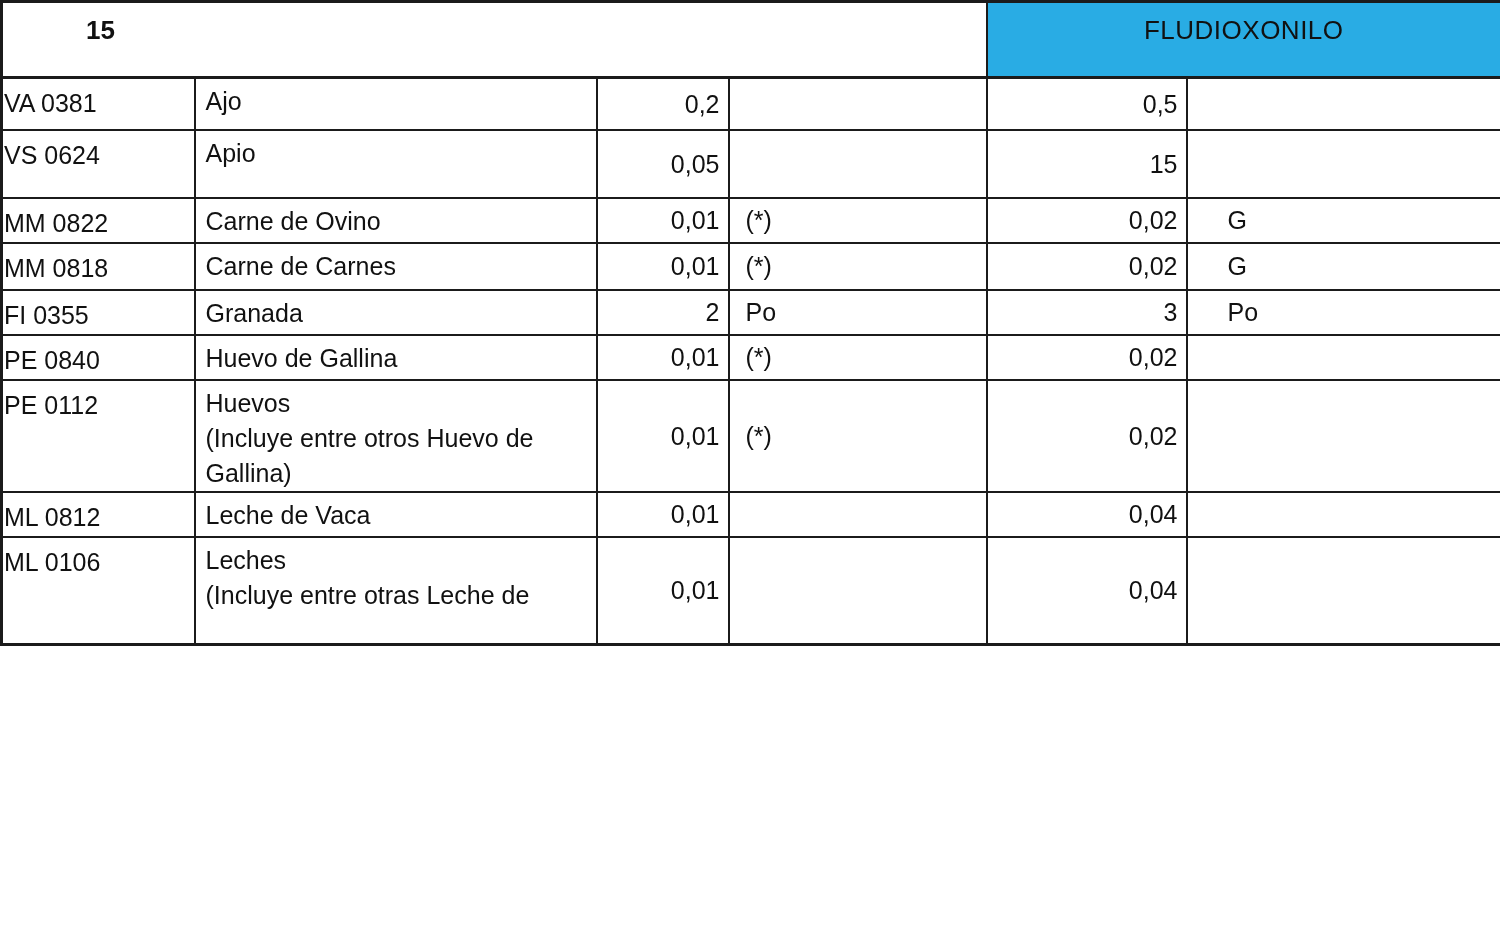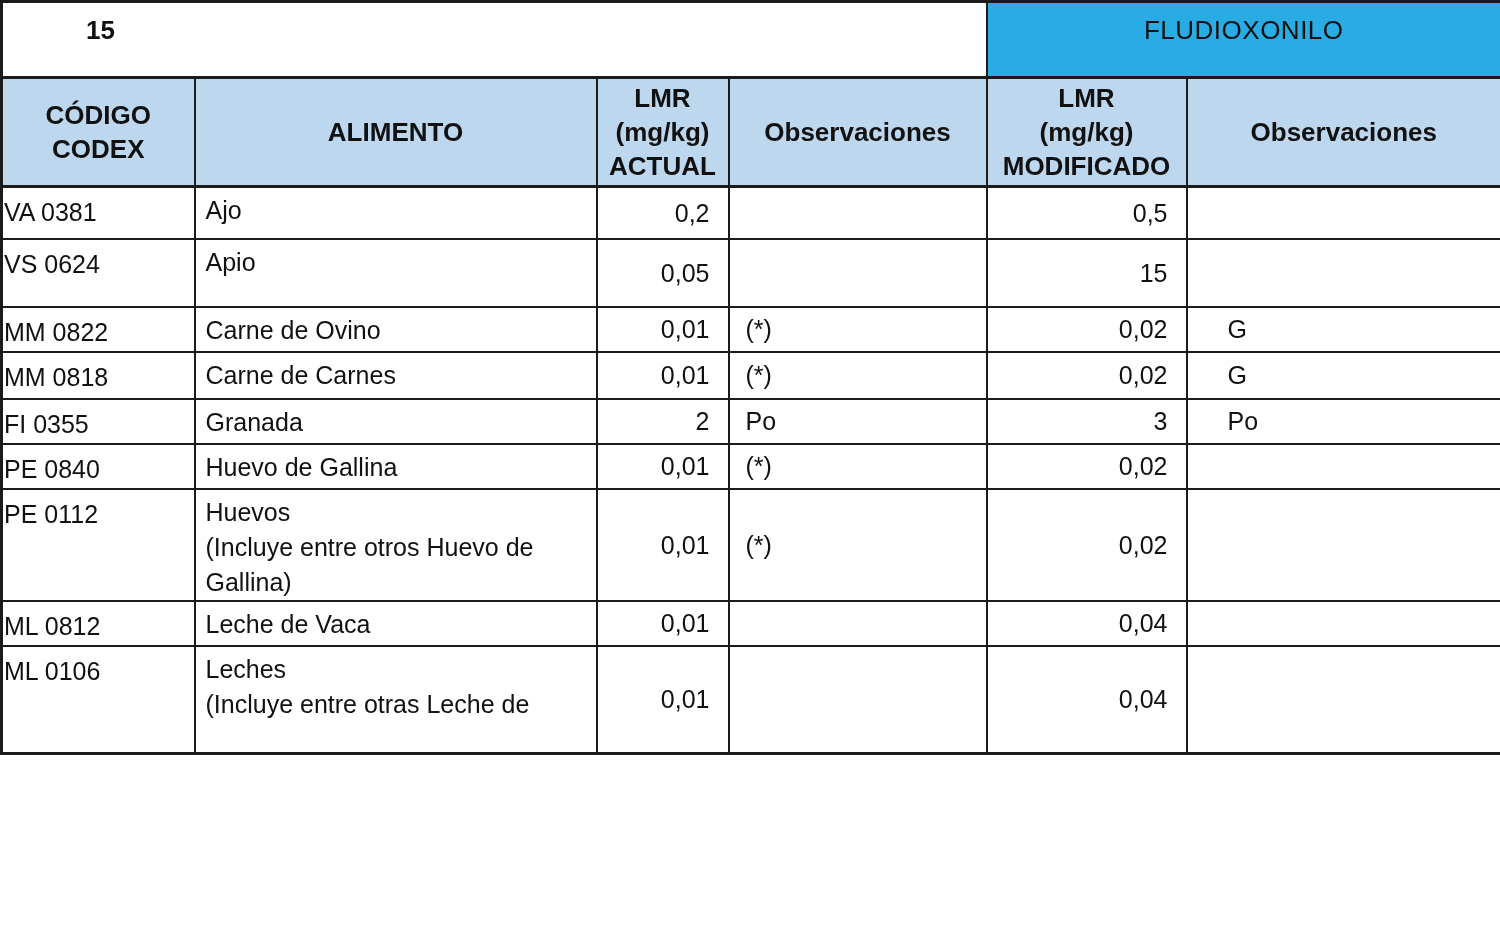--- a/index.html
+++ b/index.html
@@ -75,21 +75,21 @@
     text-align: left;
     vertical-align: top;
     padding: 5px 8px 0 10px;
     line-height: 35px;
     white-space: pre-line;
   }
   td.c-num {
     font-size: 25px;
     text-align: right;
     vertical-align: middle;
-    padding-right: 18px;
+    padding-right: 8px;
     line-height: 30px;
   }
   td.c-obs {
     font-size: 25px;
     text-align: left;
     vertical-align: middle;
     padding-left: 16px;
     line-height: 30px;
   }
   td.c-obs2 { padding-left: 40px; }
@@ -109,33 +109,20 @@
   </colgroup>
 
   <tbody>
         <tr class="band" style="height:76px">
     <td class="band-left" colspan="4">
       <div class="page-num">15</div>
     </td>
     <td class="band-right" colspan="2">FLUDIOXONILO</td>
   </tr>
 
-  <tr class="head" style="height:108px">
-    <td>CÓDIGO
-CODEX</td>
-    <td>ALIMENTO</td>
-    <td>LMR
-(mg/kg)
-ACTUAL</td>
-    <td>Observaciones</td>
-    <td>LMR
-(mg/kg)
-MODIFICADO</td>
-    <td>Observaciones</td>
-  </tr>
 
   <tr style="height:52px">
     <td class="c-code">VA 0381</td>
     <td class="c-food">Ajo</td>
     <td class="c-num">0,2</td>
     <td class="c-obs"></td>
     <td class="c-num">0,5</td>
     <td class="c-obs c-obs2"></td>
   </tr>
 

